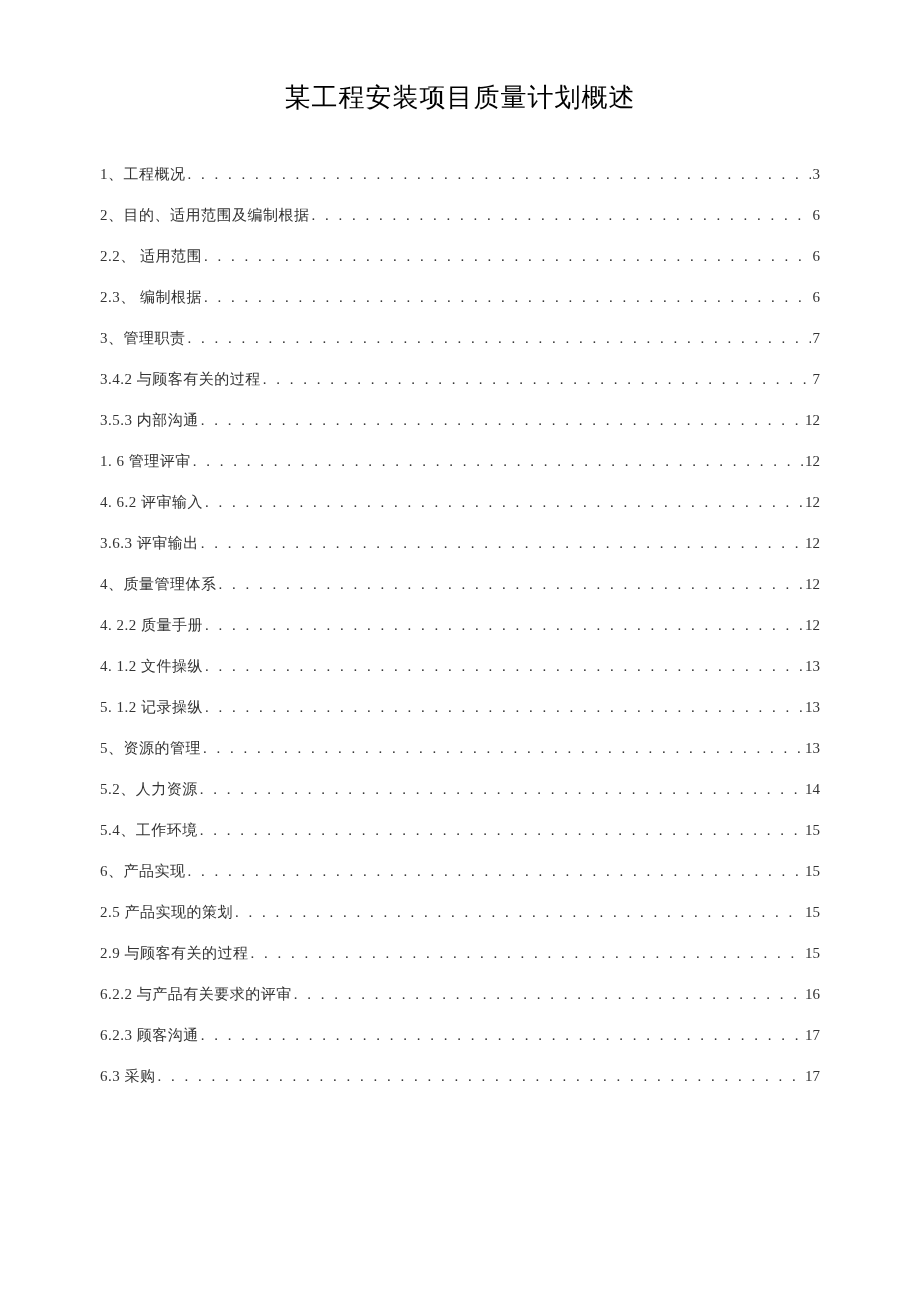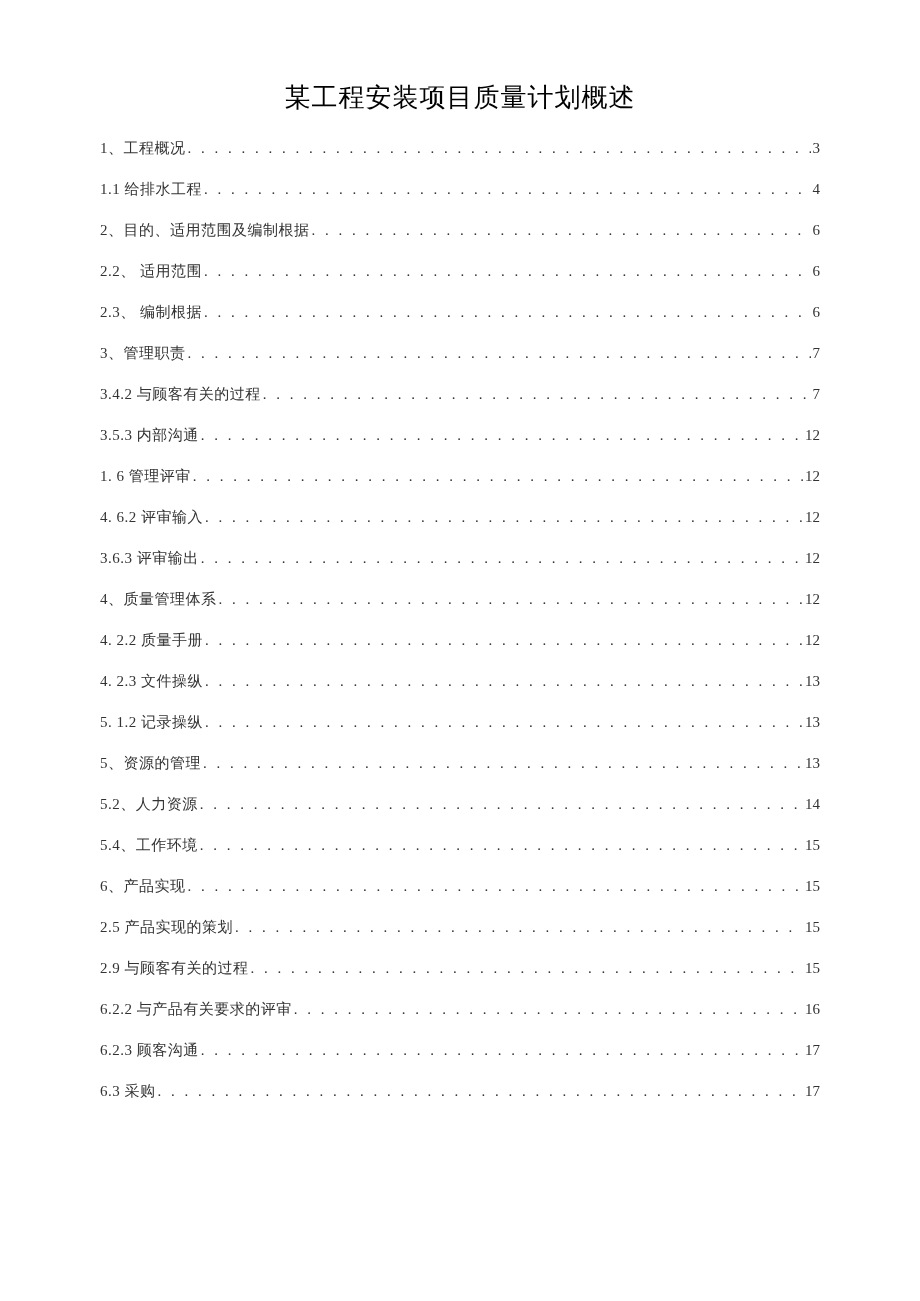--- a/index.html
+++ b/index.html
@@ -11,21 +11,21 @@
     width: 920px;
   }
   .page {
     padding: 80px 100px 80px 100px;
     box-sizing: border-box;
   }
   .title {
     text-align: center;
     font-size: 26px;
     font-weight: normal;
-    margin-bottom: 24px;
+    margin-bottom: 50px;
     letter-spacing: 1px;
   }
   .toc {
     font-size: 15px;
     color: #333;
   }
   .toc-row {
     display: flex;
     align-items: baseline;
     margin: 0 0 22px 0;
@@ -53,25 +53,20 @@
 </head>
 <body>
 
 <div class="page">
   <div class="title">某工程安装项目质量计划概述</div>
   <div class="toc" id="toc">
       <div class="toc-row">
         <span class="toc-label">1、工程概况</span>
         <span class="toc-leader"></span>
         <span class="toc-page">3</span>
-      </div>
-      <div class="toc-row">
-        <span class="toc-label">1.1 给排水工程</span>
-        <span class="toc-leader"></span>
-        <span class="toc-page">4</span>
       </div>
       <div class="toc-row">
         <span class="toc-label">2、目的、适用范围及编制根据</span>
         <span class="toc-leader"></span>
         <span class="toc-page">6</span>
       </div>
       <div class="toc-row">
         <span class="toc-label">2.2、 适用范围</span>
         <span class="toc-leader"></span>
         <span class="toc-page">6</span>
@@ -115,21 +110,21 @@
         <span class="toc-label">4、质量管理体系</span>
         <span class="toc-leader"></span>
         <span class="toc-page">12</span>
       </div>
       <div class="toc-row">
         <span class="toc-label">4.  2.2 质量手册</span>
         <span class="toc-leader"></span>
         <span class="toc-page">12</span>
       </div>
       <div class="toc-row">
-        <span class="toc-label">4.  2.3 文件操纵</span>
+        <span class="toc-label">4.  1.2 文件操纵</span>
         <span class="toc-leader"></span>
         <span class="toc-page">13</span>
       </div>
       <div class="toc-row">
         <span class="toc-label">5.  1.2 记录操纵</span>
         <span class="toc-leader"></span>
         <span class="toc-page">13</span>
       </div>
       <div class="toc-row">
         <span class="toc-label">5、资源的管理</span>

